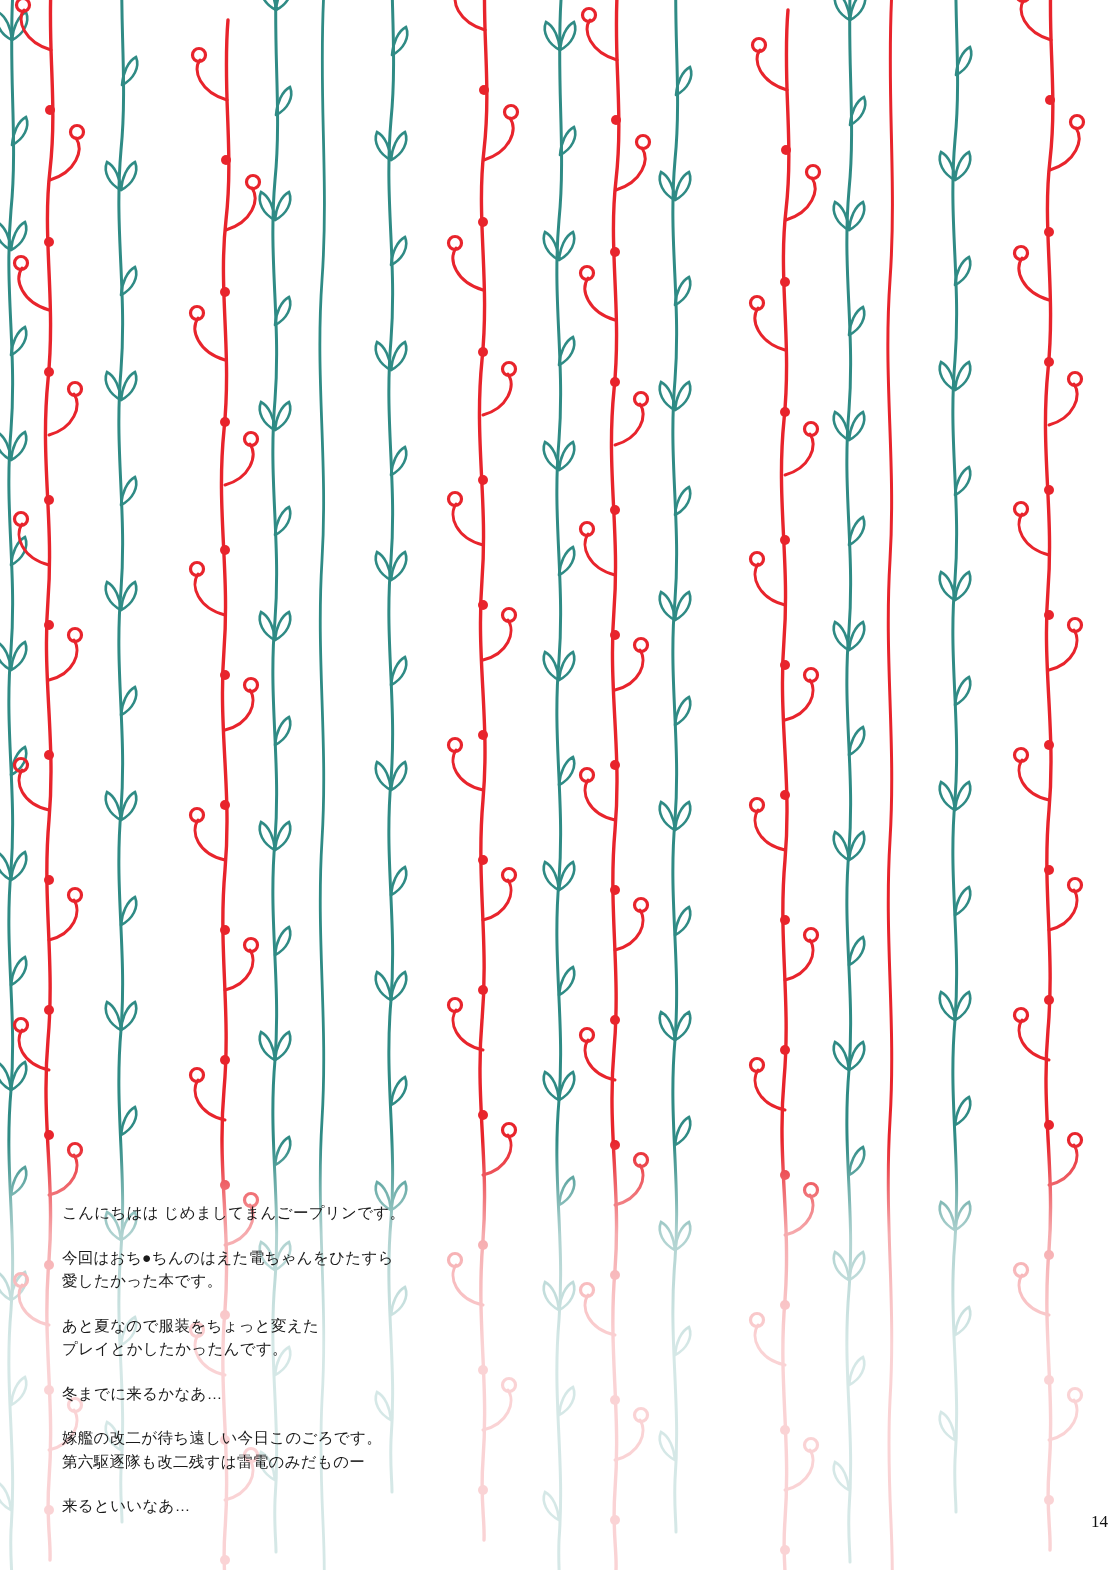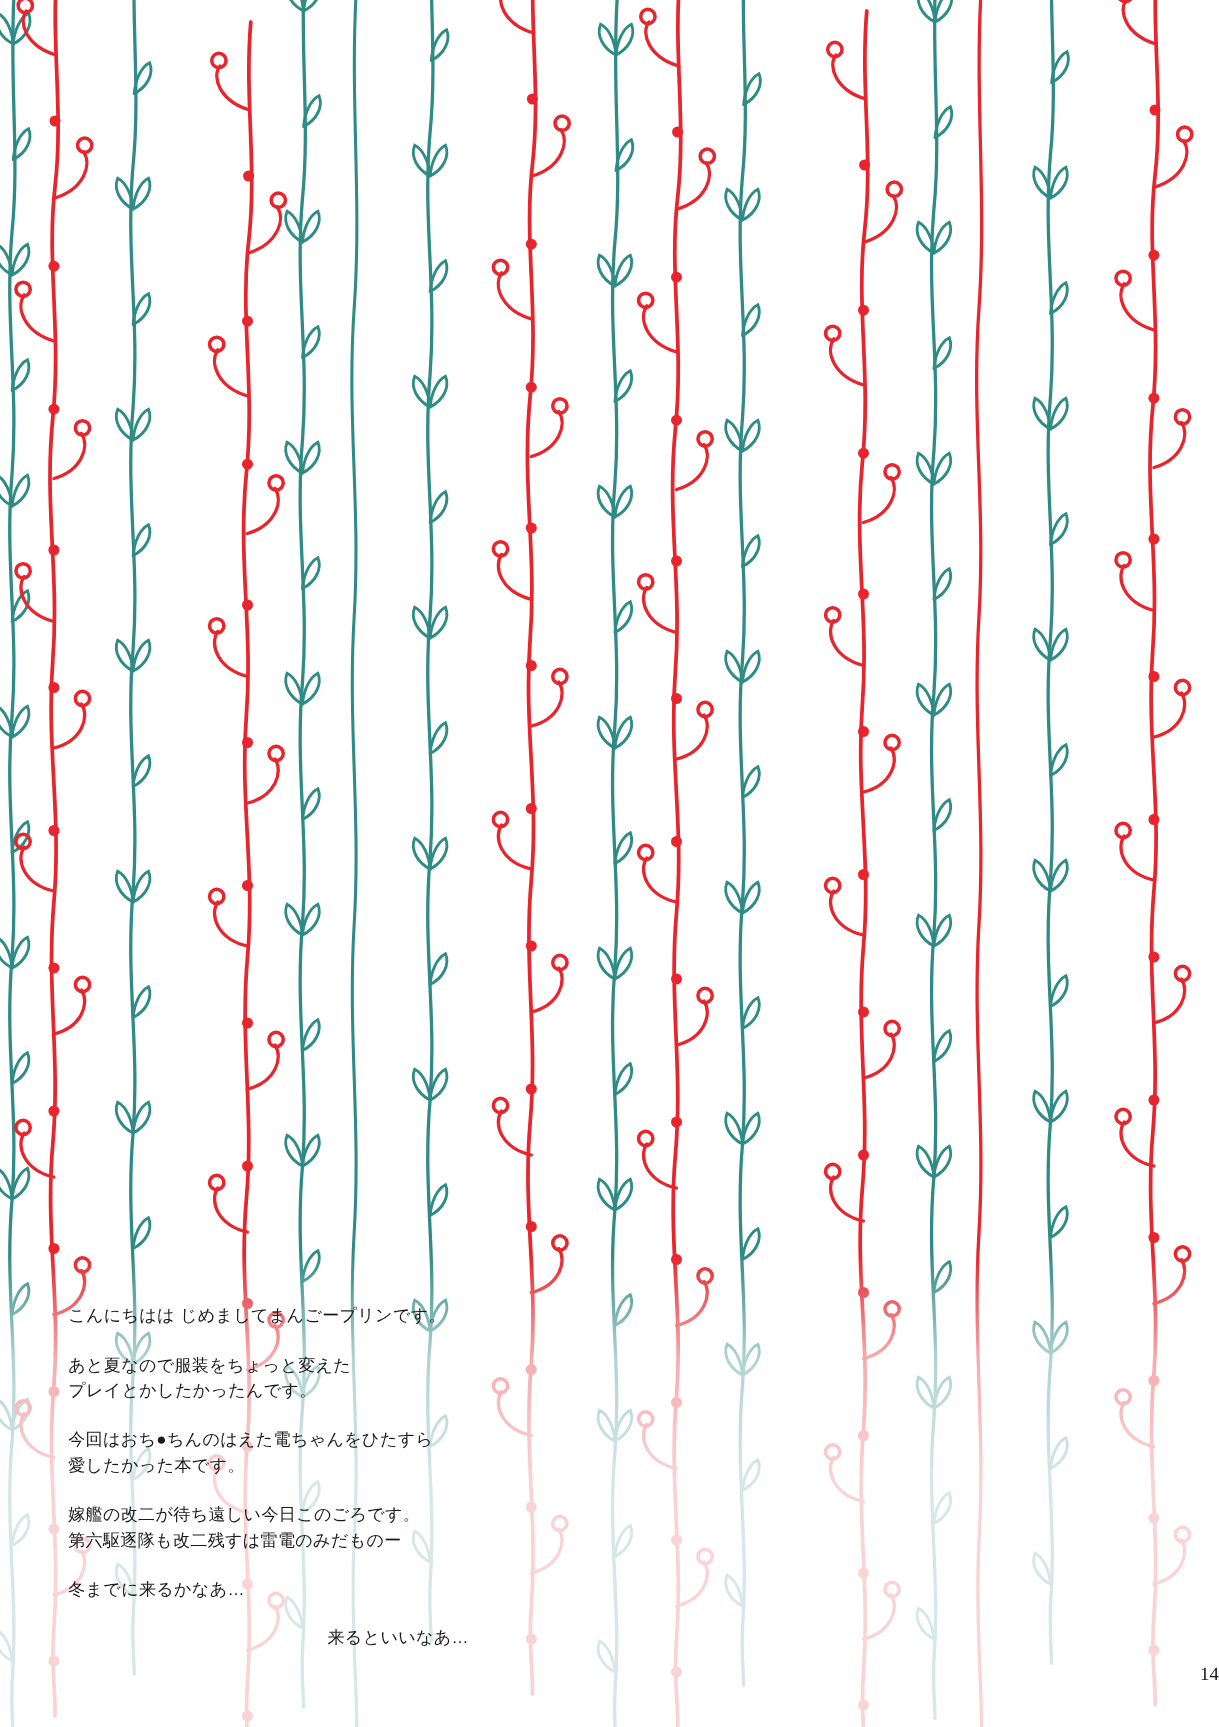--- a/index.html
+++ b/index.html
@@ -39,24 +39,24 @@
     position: absolute;
     left: 62px;
     top: 1185px;
     width: 600px;
     color: #1a1a1a;
     font-size: 15.5px;
     line-height: 1.52;
     letter-spacing: 0.3px;
   }
   .afterword p {
-    margin: 0 0 21px 0;
+    margin: 16px 0 21px 0;
     white-space: pre-line;
   }
-  .afterword p:last-child { margin-bottom: 0; text-align: center; }
+  .afterword p:last-child { margin-bottom: 0; }
 
   
   .page-number {
     position: absolute;
     left: 0;
     top: 1512px;
     width: 1108px;
     text-align: right;
     font-size: 17px;
     color: #111111;
@@ -169,25 +169,25 @@
     <use href="#tealvine" x="846" y="-20"></use>
     <use href="#plainvine" x="888" y="0"></use>
     <use href="#tealvine" x="952" y="-70"></use>
     <use href="#redvine" x="1046" y="-30"></use>
   </svg>
 
   <div class="vine-fade"></div>
 
   <div class="afterword">
     <p>こんにちはは じめましてまんごープリンです。</p>
+    <p>今回はおち●ちんのはえた電ちゃんをひたすら
+愛したかった本です。</p>
     <p>あと夏なので服装をちょっと変えた
 プレイとかしたかったんです。</p>
-    <p>今回はおち●ちんのはえた電ちゃんをひたすら
-愛したかった本です。</p>
+    <p>冬までに来るかなあ…</p>
     <p>嫁艦の改二が待ち遠しい今日このごろです。
 第六駆逐隊も改二残すは雷電のみだものー</p>
-    <p>冬までに来るかなあ…</p>
     <p>来るといいなあ…</p>
   </div>
 
   <div class="page-number">14</div>
 
 </div>
 
 </body></html>

